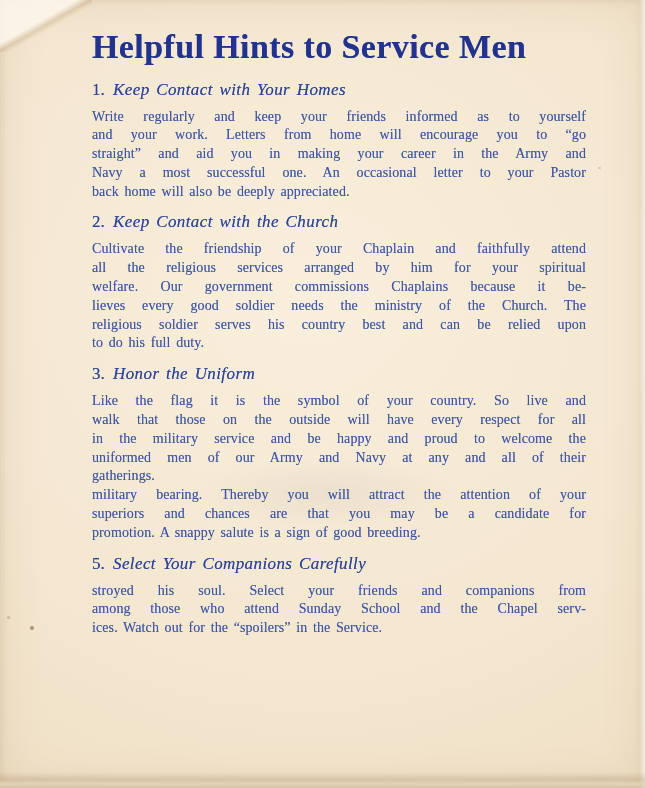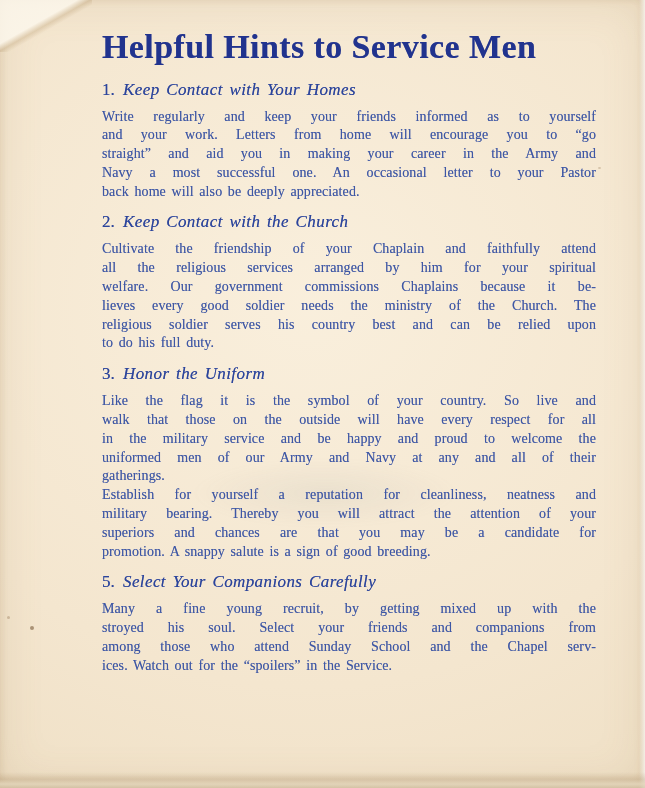--- a/index.html
+++ b/index.html
@@ -63,21 +63,21 @@
     background: linear-gradient(to bottom,
       rgba(0,0,0,0) 0%,
       rgba(135,100,55,.18) 45%,
       rgba(226,212,185,.85) 75%,
       rgba(205,190,160,.6) 100%);
     pointer-events: none;
   }
 
   .content {
     position: absolute;
-    left: 102px;
+    left: 92px;
     top: 26px;
     width: 494px;
   }
 
   .title {
     margin: 0;
     font-size: 34px;
     line-height: 1.25;
     font-weight: 700;
     letter-spacing: .4px;
@@ -164,31 +164,29 @@
             <div class="line">Like the flag it is the symbol of your country. So live and</div>
             <div class="line">walk that those on the outside will have every respect for all</div>
             <div class="line">in the military service and be happy and proud to welcome the</div>
             <div class="line">uniformed men of our Army and Navy at any and all of their</div>
             <div class="line last">gatherings.</div>
           </div>
   </section>
 
   <section class="section">
     <div class="para">
-            <div class="line">Establish for yourself a reputation for cleanliness, neatness and</div>
             <div class="line">military bearing. Thereby you will attract the attention of your</div>
             <div class="line">superiors and chances are that you may be a candidate for</div>
             <div class="line last">promotion. A snappy salute is a sign of good breeding.</div>
           </div>
   </section>
 
   <section class="section">
     <h2 class="heading"><span class="num">5.</span><span class="heading-text">Select Your Companions Carefully</span></h2>
     <div class="para">
-            <div class="line">Many a fine young recruit, by getting mixed up with the</div>
             <div class="line">stroyed his soul. Select your friends and companions from</div>
             <div class="line">among those who attend Sunday School and the Chapel serv-</div>
             <div class="line last">ices. Watch out for the “spoilers” in the Service.</div>
           </div>
   </section>
 </div>
   </div>
 
   <div class="right-edge"></div>
   <div class="bottom-edge"></div>

